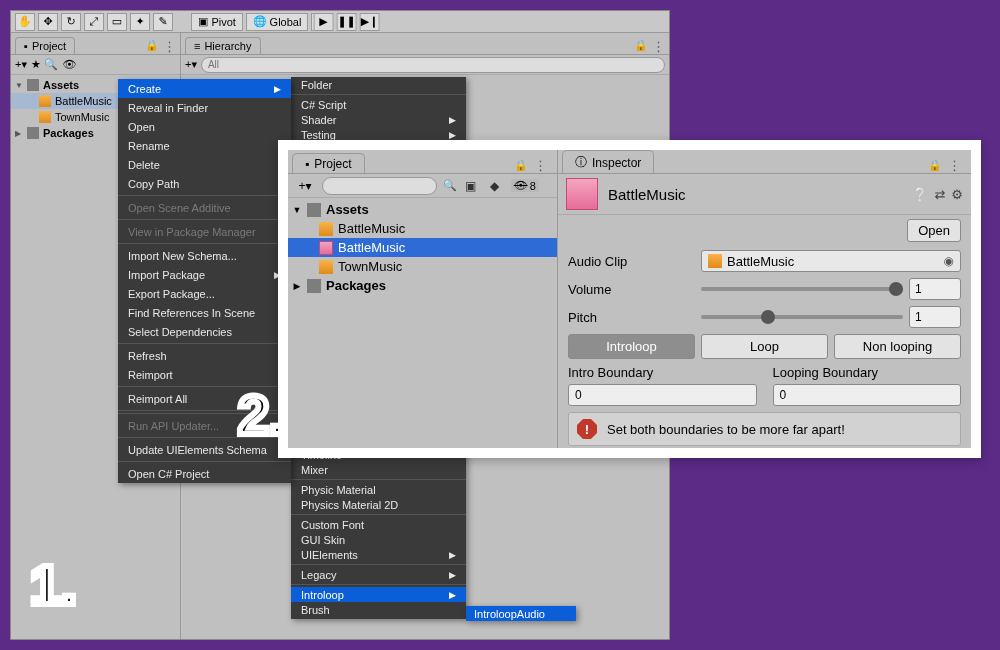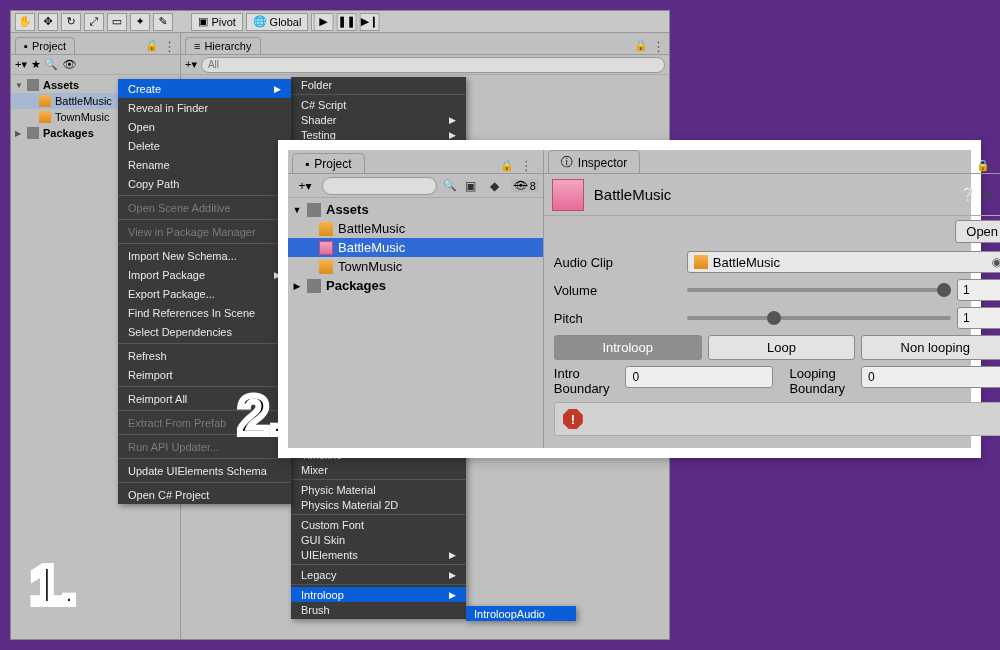--- a/index.html
+++ b/index.html
@@ -103,21 +103,21 @@
   .obj-field { flex:1; height:22px; background:#e8e8e8; border:1px solid #8a8a8a; border-radius:3px; display:flex; align-items:center; padding:0 6px; gap:5px; }
   .obj-target { margin-left:auto; color:#555; font-size:12px; }
   .slider-wrap { flex:1; display:flex; align-items:center; gap:6px; }
   .slider { flex:1; height:4px; background:#8f8f8f; position:relative; border-radius:2px; }
   .slider .thumb { position:absolute; top:-5px; width:14px; height:14px; border-radius:50%; background:#555; }
   .num-input { width:52px; height:22px; background:#eee; border:1px solid #8a8a8a; border-radius:3px; padding:0 5px; font-size:12px; }
   .toggle-row { display:flex; gap:6px; }
   .toggle { flex:1; text-align:center; padding:4px 0; border:1px solid #8a8a8a; border-radius:3px; font-size:13px; background:#e3e3e3; cursor:default;}
   .toggle.on { background:#8e8e8e; color:#fff; }
   .two-col { display:flex; gap:16px; }
-  .col { flex:1; display:flex; flex-direction:row; gap:16px; }
+  .col { flex:1; display:flex; flex-direction:column; gap:4px; }
   .txt-input { height:22px; background:#eee; border:1px solid #8a8a8a; border-radius:3px; padding:0 6px; font-size:12px; }
   .warn { display:flex; align-items:center; gap:10px; background:#d2d2d2; border:1px solid #aaa; border-radius:3px; padding:6px 8px; font-size:13px; }
   .warn-ico { width:20px; height:20px; background:#c0392b; position:relative; color:#fff; font-weight:bold; display:flex; align-items:center; justify-content:center; clip-path: polygon(30% 0,70% 0,100% 30%,100% 70%,70% 100%,30% 100%,0 70%,0 30%); }
 
   .lock-icon::before { content:"🔒"; font-size:11px; }
   .dots-icon::before { content:"⋮"; font-size:13px; }
 </style>
 </head>
 <body>
 
@@ -194,40 +194,39 @@
         <div class="bg-row"><span class="bg-arrow"></span><span class="bg-arrow">▼</span>☉ <span class="bg-label">Untitled</span></div>
       </div>
     </div>
   </div>
 </div>
 
 <div class="ctx" id="ctx">
     <div class="ctx-item hi">Create<span class="arrow">▶</span></div>
     <div class="ctx-item">Reveal in Finder</div>
     <div class="ctx-item">Open</div>
+    <div class="ctx-item">Rename</div>
     <div class="ctx-item">Delete</div>
-    <div class="ctx-item">Rename</div>
     <div class="ctx-item">Copy Path</div>
     <div class="ctx-sep"></div>
     <div class="ctx-item dis">Open Scene Additive</div>
     <div class="ctx-sep"></div>
     <div class="ctx-item dis">View in Package Manager</div>
     <div class="ctx-sep"></div>
     <div class="ctx-item">Import New Schema...</div>
     <div class="ctx-item">Import Package<span class="arrow">▶</span></div>
     <div class="ctx-item">Export Package...</div>
     <div class="ctx-item">Find References In Scene</div>
     <div class="ctx-item">Select Dependencies</div>
     <div class="ctx-sep"></div>
     <div class="ctx-item">Refresh</div>
     <div class="ctx-item">Reimport</div>
     <div class="ctx-sep"></div>
     <div class="ctx-item">Reimport All</div>
     <div class="ctx-sep"></div>
-    <div class="ctx-item dis">Extract From Prefab</div>
     <div class="ctx-sep"></div>
     <div class="ctx-item dis">Run API Updater...</div>
     <div class="ctx-sep"></div>
     <div class="ctx-item">Update UIElements Schema</div>
     <div class="ctx-sep"></div>
     <div class="ctx-item">Open C# Project</div>
   </div>
 
 <div class="sub" id="sub">
     <div class="sub-item">Folder</div>
@@ -389,19 +388,20 @@
           <div>Intro Boundary</div>
           <input class="txt-input" value="0" style="">
         </div>
         <div class="col">
           <div>Looping Boundary</div>
           <input class="txt-input" value="0" style="">
         </div>
       </div>
       <div class="warn">
         <div class="warn-ico">!</div>
+        <div>Set both boundaries to be more far apart!</div>
       </div>
     </div>
   </div>
 </div>
 
 <div class="stepnum step1">1.</div>
 <div class="stepnum step2">2.</div>
 
 </body></html>

